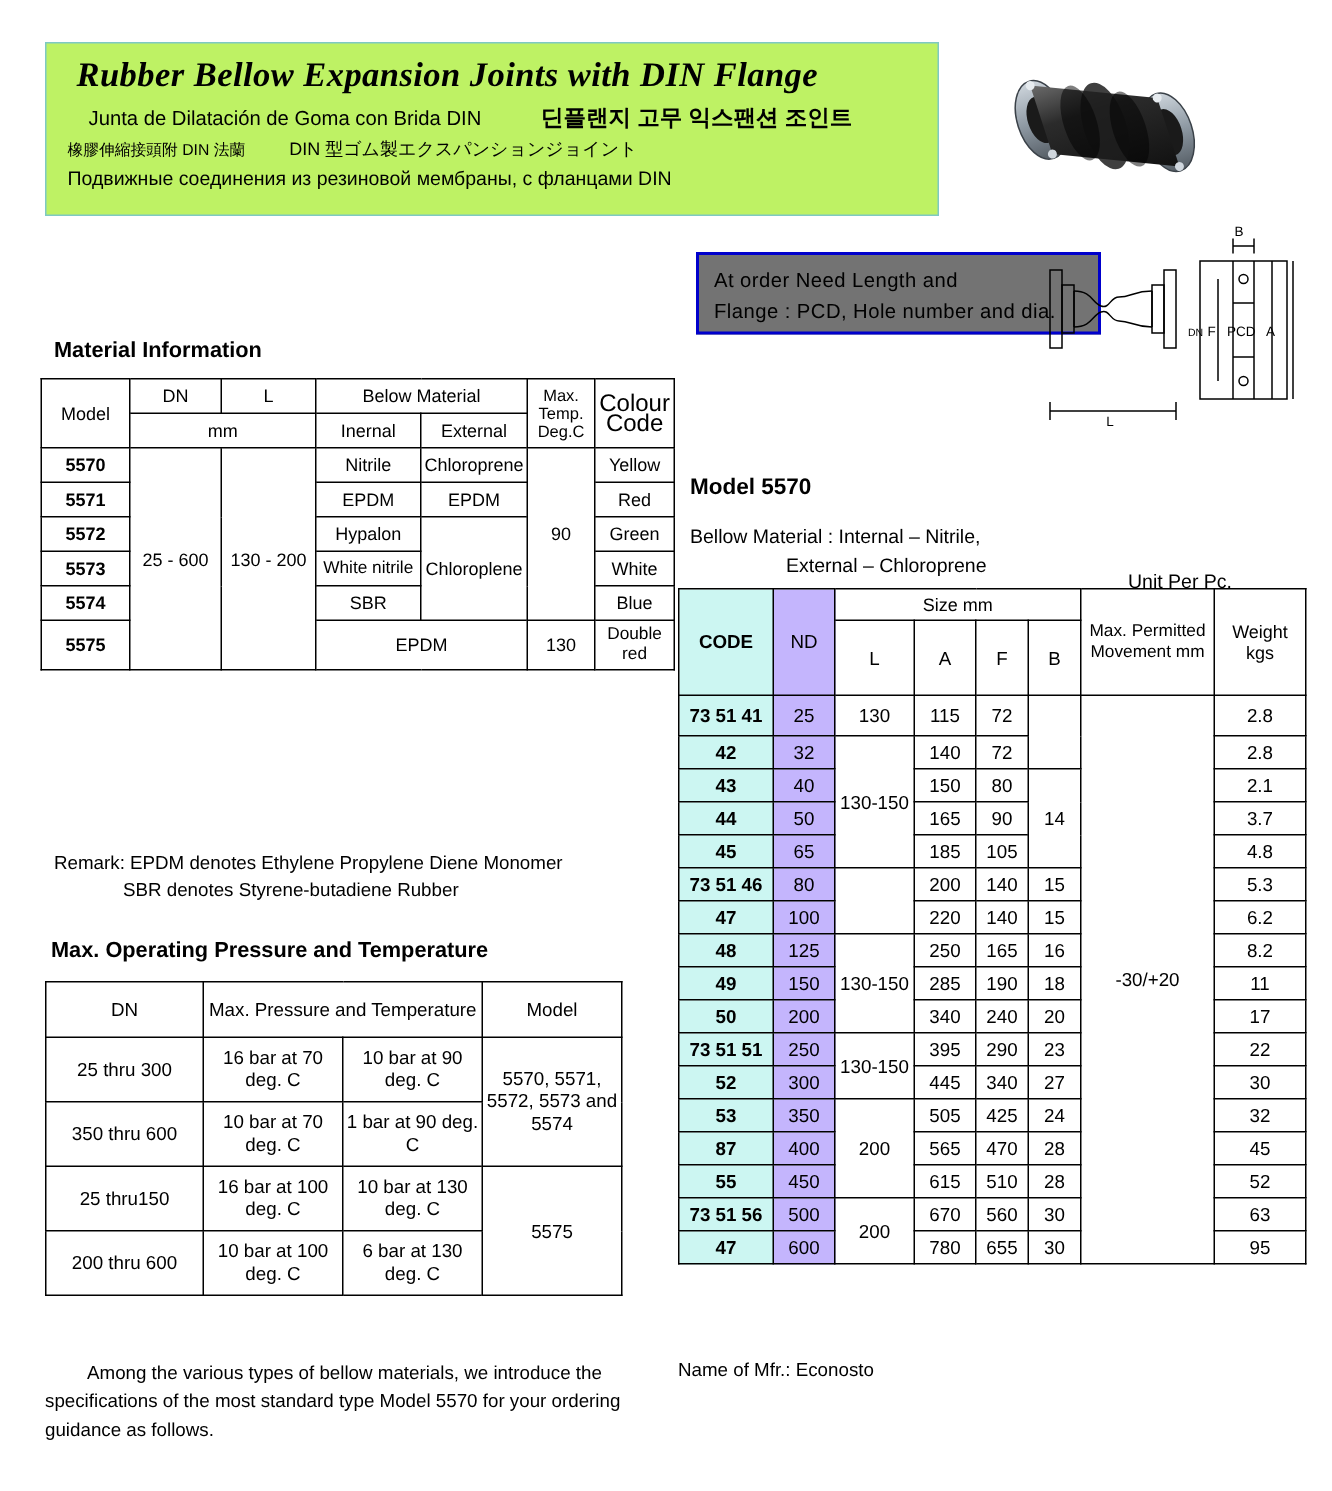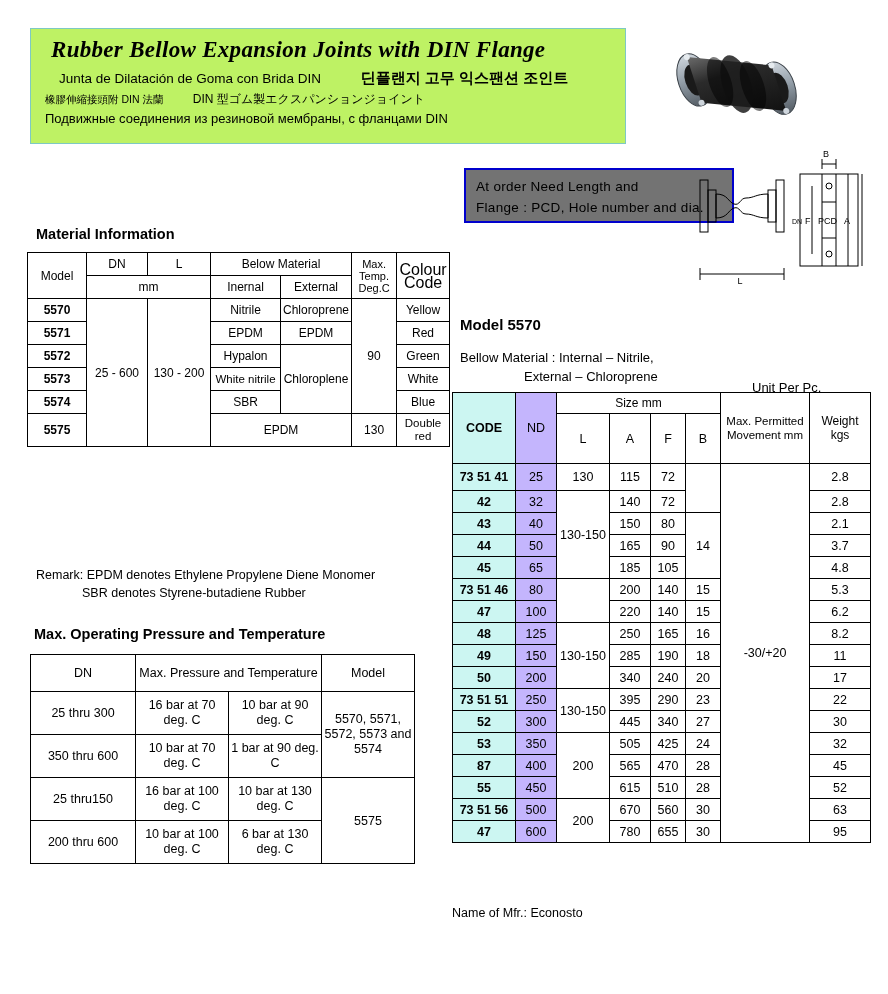--- a/index.html
+++ b/index.html
@@ -399,20 +399,25 @@
       <td rowspan="2">5575</td>
     </tr>
     <tr>
       <td style="height:42px">200 thru 600</td>
       <td class="two-line">10 bar at 100 deg. C</td>
       <td class="two-line">6 bar at 130 deg. C</td>
     </tr>
   </tbody>
     </table>
 
+  <div class="footer-note">
+    <span class="first">Among the various types of bellow materials, we introduce</span>
+    <span>the specifications of the most standard type Model 5570 for</span>
+    <span>your ordering guidance as follows.</span>
+  </div>
 
   <div class="sec-title" id="model-title">Model 5570</div>
   <div class="model-bellow">
     <span>Bellow Material :  Internal – Nitrile,</span>
     <span class="ind">External – Chloroprene</span>
   </div>
   <div class="unit-per-pc">Unit Per Pc.</div>
 
   <table id="spec-table">
     <tbody>

